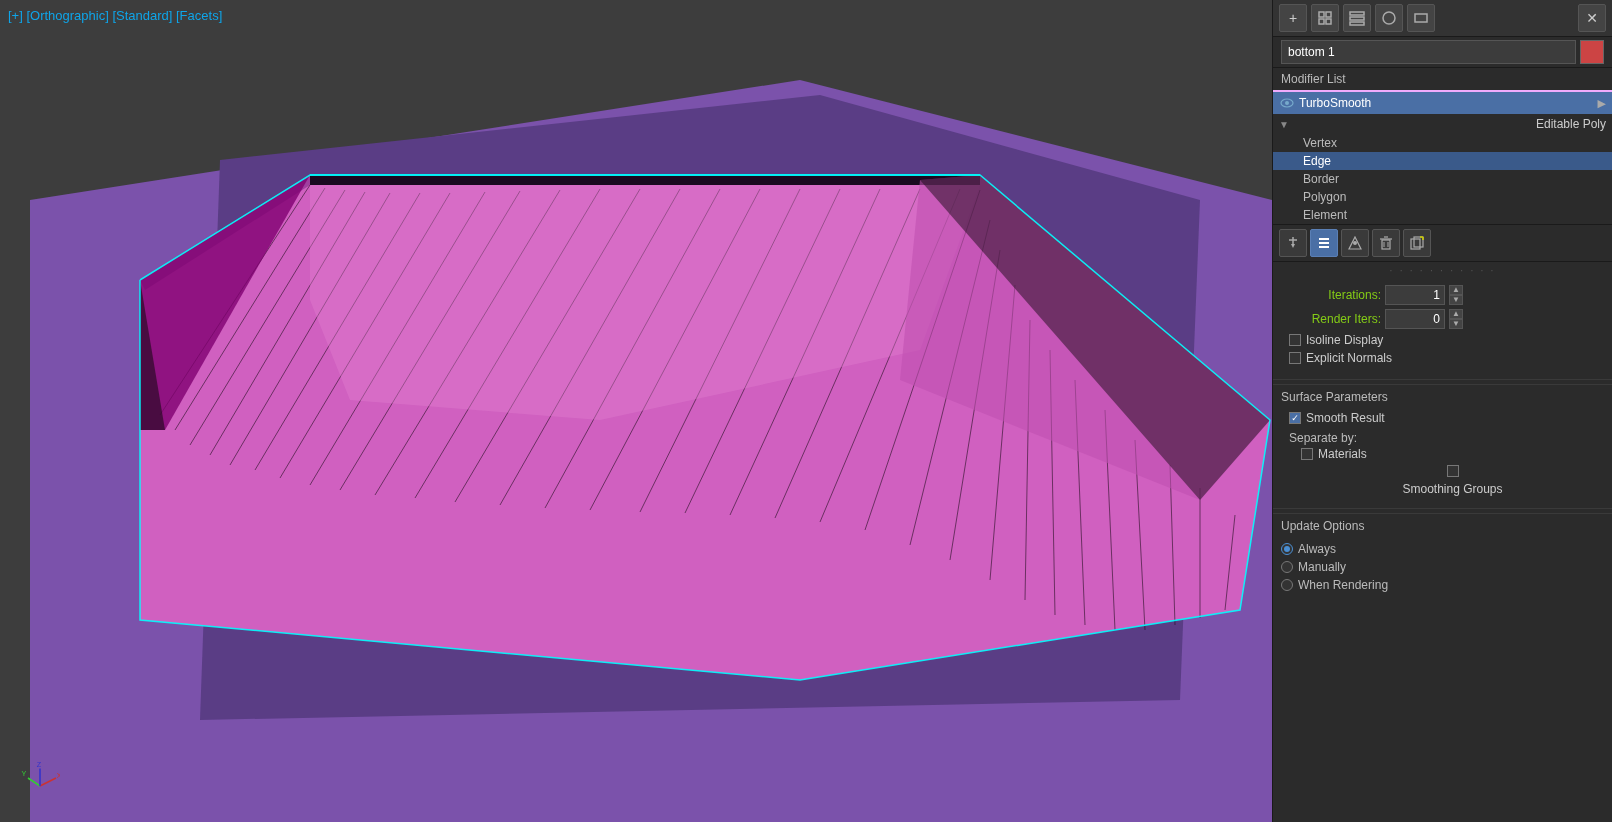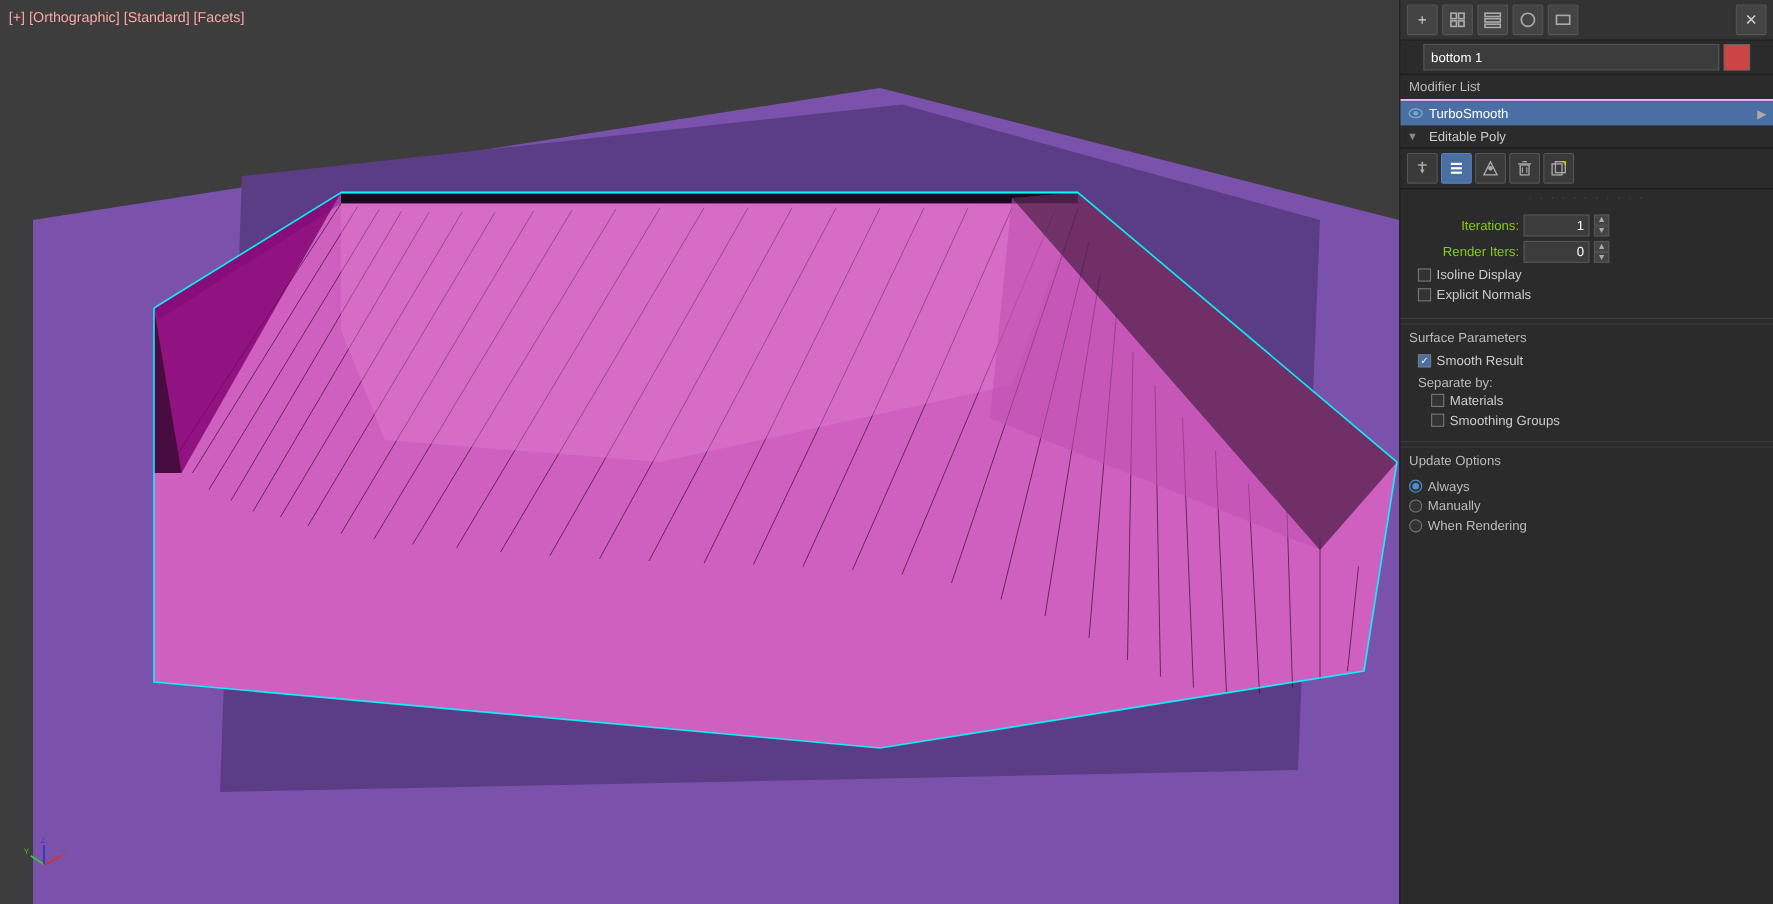--- a/index.html
+++ b/index.html
@@ -26,21 +26,21 @@
       width: 100%;
       height: 100%;
       position: absolute;
       top: 0; left: 0;
     }
 
     #viewport-label {
       position: absolute;
       top: 8px;
       left: 8px;
-      color: #fca5a5;
+      color: #0ea5e9;
       font-size: 13px;
       z-index: 10;
     }
 
     #axes-indicator {
       position: absolute;
       bottom: 20px;
       left: 20px;
       width: 40px;
       height: 40px;
@@ -79,21 +79,21 @@
       justify-content: center;
       cursor: pointer;
       font-size: 14px;
       border-radius: 2px;
     }
 
     
     #object-name-bar {
       display: flex;
       align-items: center;
-      padding: 3px 21px;
+      padding: 3px 8px;
       background: #2b2b2b;
       border-bottom: 1px solid #1a1a1a;
       flex-shrink: 0;
     }
 
     #object-name-input {
       flex: 1;
       background: #3c3c3c;
       border: 1px solid #555;
       color: #fff;
@@ -127,20 +127,21 @@
       flex-shrink: 0;
     }
 
     .modifier-item {
       display: flex;
       align-items: center;
       padding: 3px 6px;
       cursor: pointer;
       font-size: 12px;
       gap: 4px;
+      justify-content: space-between;
     }
 
     .modifier-item.selected {
       background: #4a6fa5;
       color: #fff;
     }
 
     .modifier-eye {
       width: 16px;
       height: 16px;
@@ -471,20 +472,27 @@
       </span>
       <span>TurboSmooth</span>
       <span style="margin-left:auto; color:#aaa; font-size:11px;">▶</span>
     </div>
 
     <div class="modifier-item">
       <span style="width:16px; color:#888; font-size:10px;">▼</span>
       <span>Editable Poly</span>
     </div>
 
+    <div class="sub-items">
+      <div class="sub-item">Vertex</div>
+      <div class="sub-item selected-sub">Edge</div>
+      <div class="sub-item">Border</div>
+      <div class="sub-item">Polygon</div>
+      <div class="sub-item">Element</div>
+    </div>
   </div>
 
   <div id="modifier-tools">
     <div class="mod-tool-btn">
       <svg width="14" height="14" viewBox="0 0 14 14">
         <line x1="7" y1="1" x2="7" y2="10" stroke="#aaa" stroke-width="1.5"></line>
         <line x1="3" y1="4" x2="11" y2="4" stroke="#aaa" stroke-width="1.5"></line>
         <polygon points="7,12 5,8 9,8" fill="#aaa"></polygon>
       </svg>
     </div>
@@ -564,21 +572,21 @@
       <span>Smooth Result</span>
     </div>
 
     <div style="padding: 2px 8px; color: #bbb; font-size: 12px;">Separate by:</div>
 
     <div class="checkbox-row" style="padding-left: 20px;">
       <div class="checkbox-item"></div>
       <span>Materials</span>
     </div>
 
-    <div class="checkbox-row" style="padding-left: 20px;">
+    <div class="checkbox-row" style="padding-left: 20px; flex-direction: column;">
       <div class="checkbox-item"></div>
       <span>Smoothing Groups</span>
     </div>
   </div>
 
   <div class="separator"></div>
 
   <div class="section-header">Update Options</div>
 
   <div style="padding: 4px 0;">

